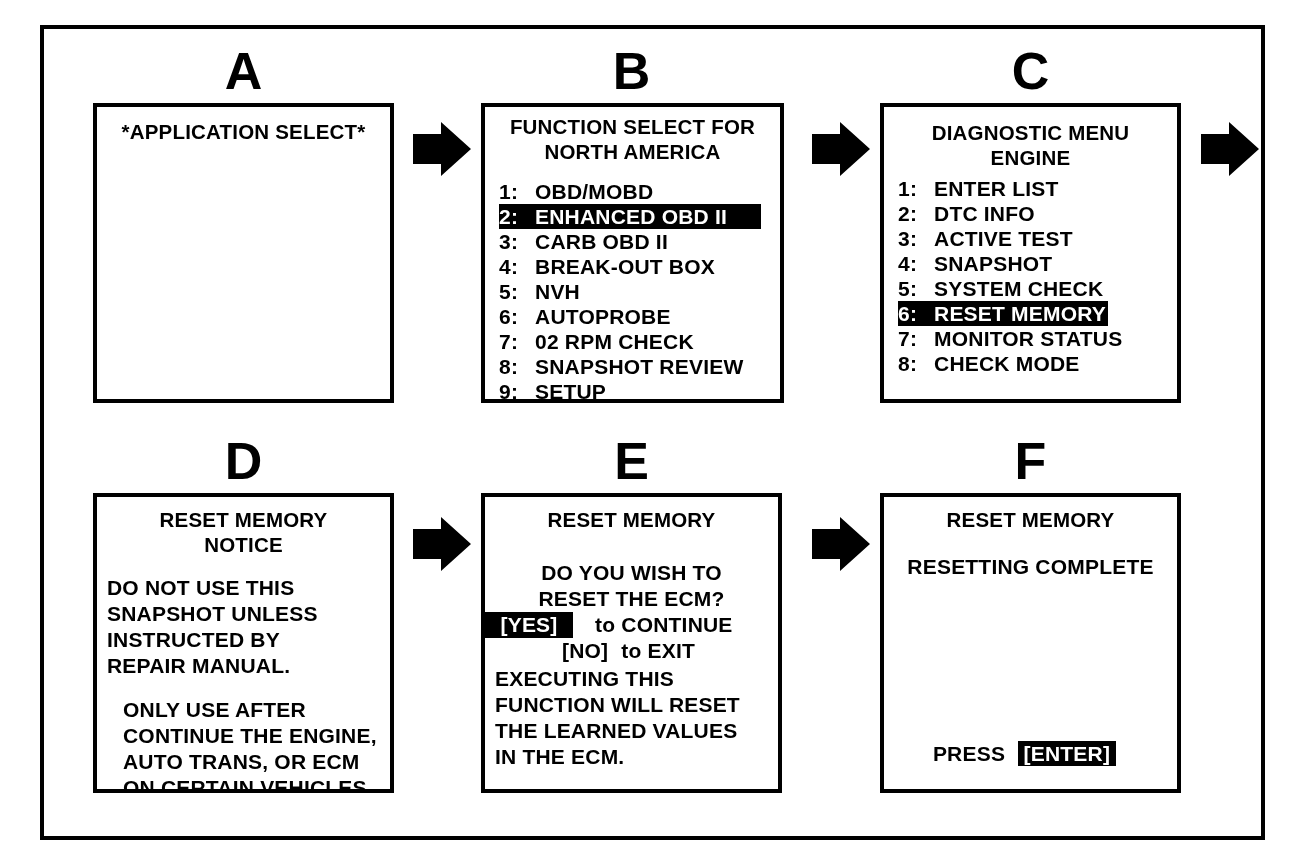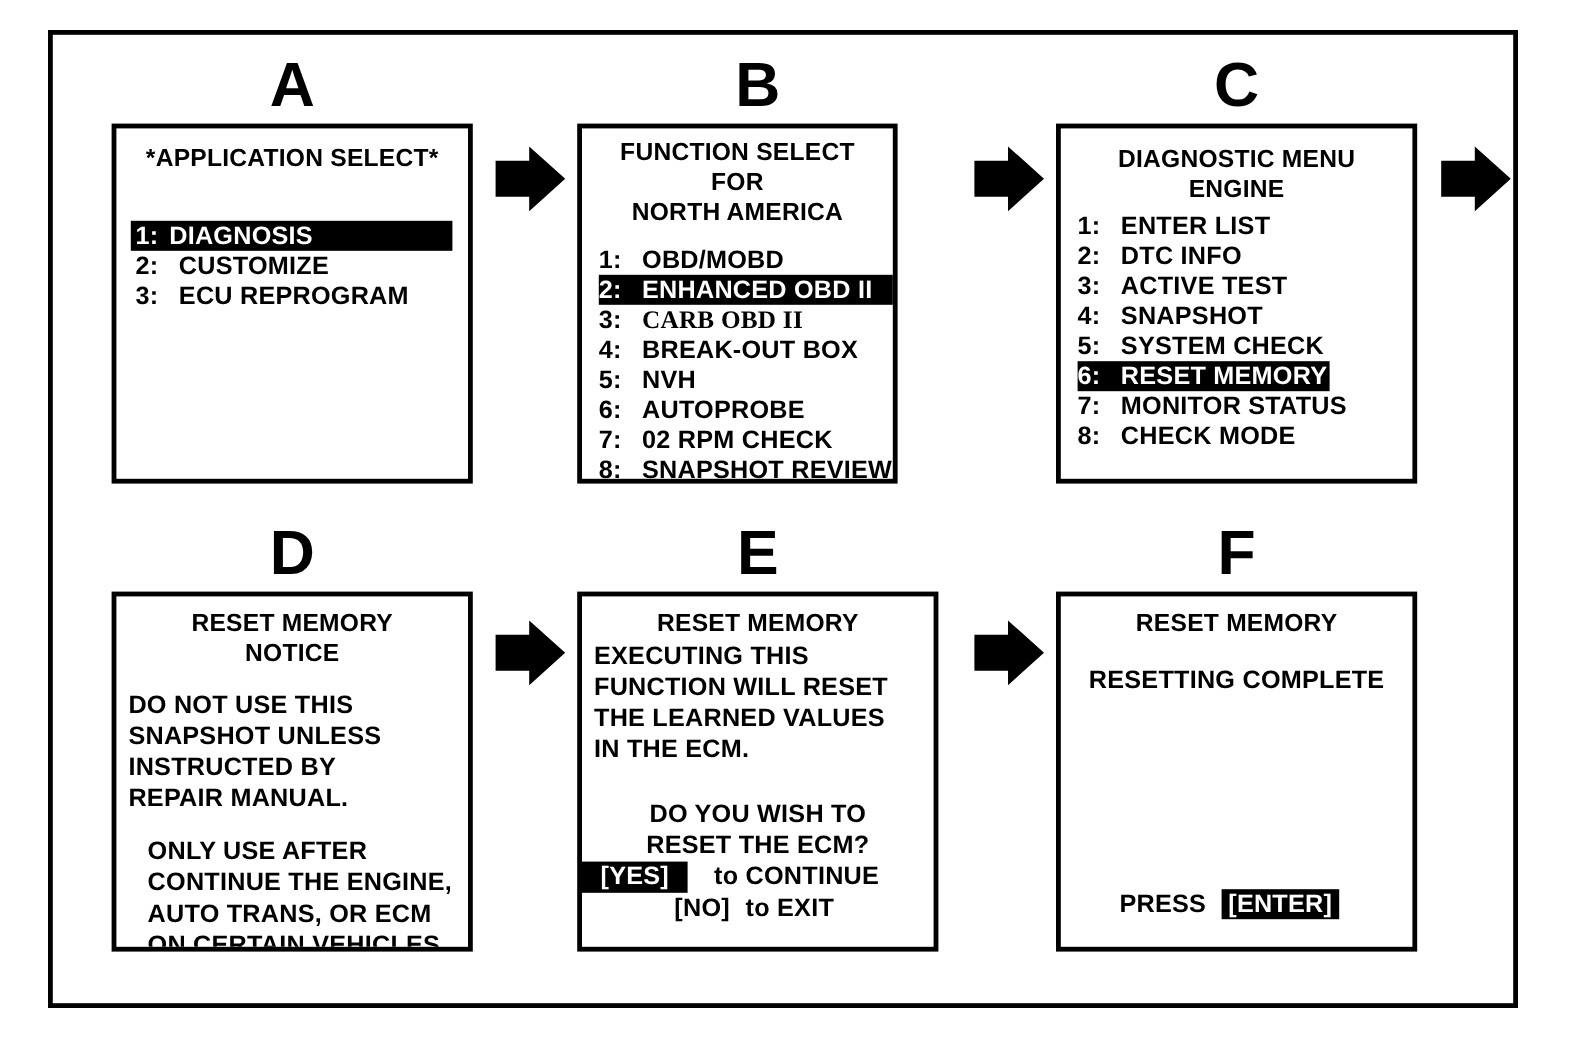--- a/index.html
+++ b/index.html
@@ -116,62 +116,48 @@
 <div id="figure-root">
 
   <div class="outer-frame"></div>
 
   <div class="panel" style="left:93px; top:45px; width:301px; height:358px;">
     <div class="panel-letter">A</div>
     <div class="screen" style="top:58px; width:301px; height:300px;">
       <div style="padding:12px 10px 0 10px;">
         <div class="scr-title">*APPLICATION SELECT*</div>
       </div>
-      <ul class="menu" style="margin-top:40px; padding-left:12px;">
-        <li class="menu-row selected" style="width:264px; padding-left:4px;">
-          <span class="idx" style="width:22px;">1:</span>
-          <span>DIAGNOSIS</span>
-        </li>
-        <li class="menu-row" style="padding-left:4px;">
-          <span class="idx" style="width:22px;">2:</span>
-          <span style="margin-left:8px;">CUSTOMIZE</span>
-        </li>
-        <li class="menu-row" style="padding-left:4px;">
-          <span class="idx" style="width:22px;">3:</span>
-          <span style="margin-left:8px;">ECU REPROGRAM</span>
-        </li>
-      </ul>
     </div>
   </div>
 
   <div class="arrow" style="left:411px; top:120px;">
     <svg width="62" height="58" viewBox="0 0 62 58" aria-hidden="true">
       <polygon points="2,14 30,14 30,2 60,29 30,56 30,44 2,44" fill="#000000"></polygon>
     </svg>
   </div>
 
   <div class="panel" style="left:481px; top:45px; width:301px; height:358px;">
     <div class="panel-letter">B</div>
-    <div class="screen" style="top:58px; width:267px; height:300px;">
+    <div class="screen" style="top:58px; width:303px; height:300px;">
       <div style="padding:7px 8px 0 8px;">
         <div class="scr-title">FUNCTION SELECT FOR</div>
         <div class="scr-title">NORTH AMERICA</div>
       </div>
       <ul class="menu" style="margin-top:15px; padding-left:14px;">
         <li class="menu-row">
           <span class="idx" style="width:22px;">1:</span>
           <span style="margin-left:8px;">OBD/MOBD</span>
         </li>
         <li class="menu-row selected" style="width:262px;">
           <span class="idx" style="width:22px;">2:</span>
           <span style="margin-left:8px;">ENHANCED OBD II</span>
         </li>
         <li class="menu-row">
           <span class="idx" style="width:22px;">3:</span>
-          <span style="margin-left:8px;font-family:Liberation Serif, serif;">CARB OBD II</span>
+          <span style="margin-left:8px;">CARB OBD II</span>
         </li>
         <li class="menu-row">
           <span class="idx" style="width:22px;">4:</span>
           <span style="margin-left:8px;">BREAK-OUT BOX</span>
         </li>
         <li class="menu-row">
           <span class="idx" style="width:22px;">5:</span>
           <span style="margin-left:8px;">NVH</span>
         </li>
         <li class="menu-row">
@@ -280,39 +266,39 @@
     <svg width="62" height="58" viewBox="0 0 62 58" aria-hidden="true">
       <polygon points="2,14 30,14 30,2 60,29 30,56 30,44 2,44" fill="#000000"></polygon>
     </svg>
   </div>
 
   <div class="panel" style="left:481px; top:435px; width:301px; height:358px;">
     <div class="panel-letter">E</div>
     <div class="screen" style="top:58px; width:301px; height:300px;">
       <div style="padding:10px 8px 0 8px;">
         <div class="scr-title">RESET MEMORY</div>
-      </div>
-      <div style="padding-left:10px; margin-top:2px;">
-        <div class="body-line">EXECUTING THIS</div>
-        <div class="body-line">FUNCTION WILL RESET</div>
-        <div class="body-line">THE LEARNED VALUES</div>
-        <div class="body-line">IN THE ECM.</div>
       </div>
       <div style="margin-top:28px;">
         <div class="body-line center">DO YOU WISH TO</div>
         <div class="body-line center">RESET THE ECM?</div>
         <div class="body-line" style="padding-left:0;">
           <span class="inv" style="display:inline-block; width:84px; text-align:center;">[YES]</span>
           <span style="margin-left:16px;">to CONTINUE</span>
         </div>
         <div class="body-line center" style="padding-right:6px;">
           <span>[NO]</span>
           <span style="margin-left:7px;">to EXIT</span>
         </div>
       </div>
+      <div style="padding-left:10px; margin-top:2px;">
+        <div class="body-line">EXECUTING THIS</div>
+        <div class="body-line">FUNCTION WILL RESET</div>
+        <div class="body-line">THE LEARNED VALUES</div>
+        <div class="body-line">IN THE ECM.</div>
+      </div>
     </div>
   </div>
 
   <div class="arrow" style="left:810px; top:515px;">
     <svg width="62" height="58" viewBox="0 0 62 58" aria-hidden="true">
       <polygon points="2,14 30,14 30,2 60,29 30,56 30,44 2,44" fill="#000000"></polygon>
     </svg>
   </div>
 
   <div class="panel" style="left:880px; top:435px; width:301px; height:358px;">

